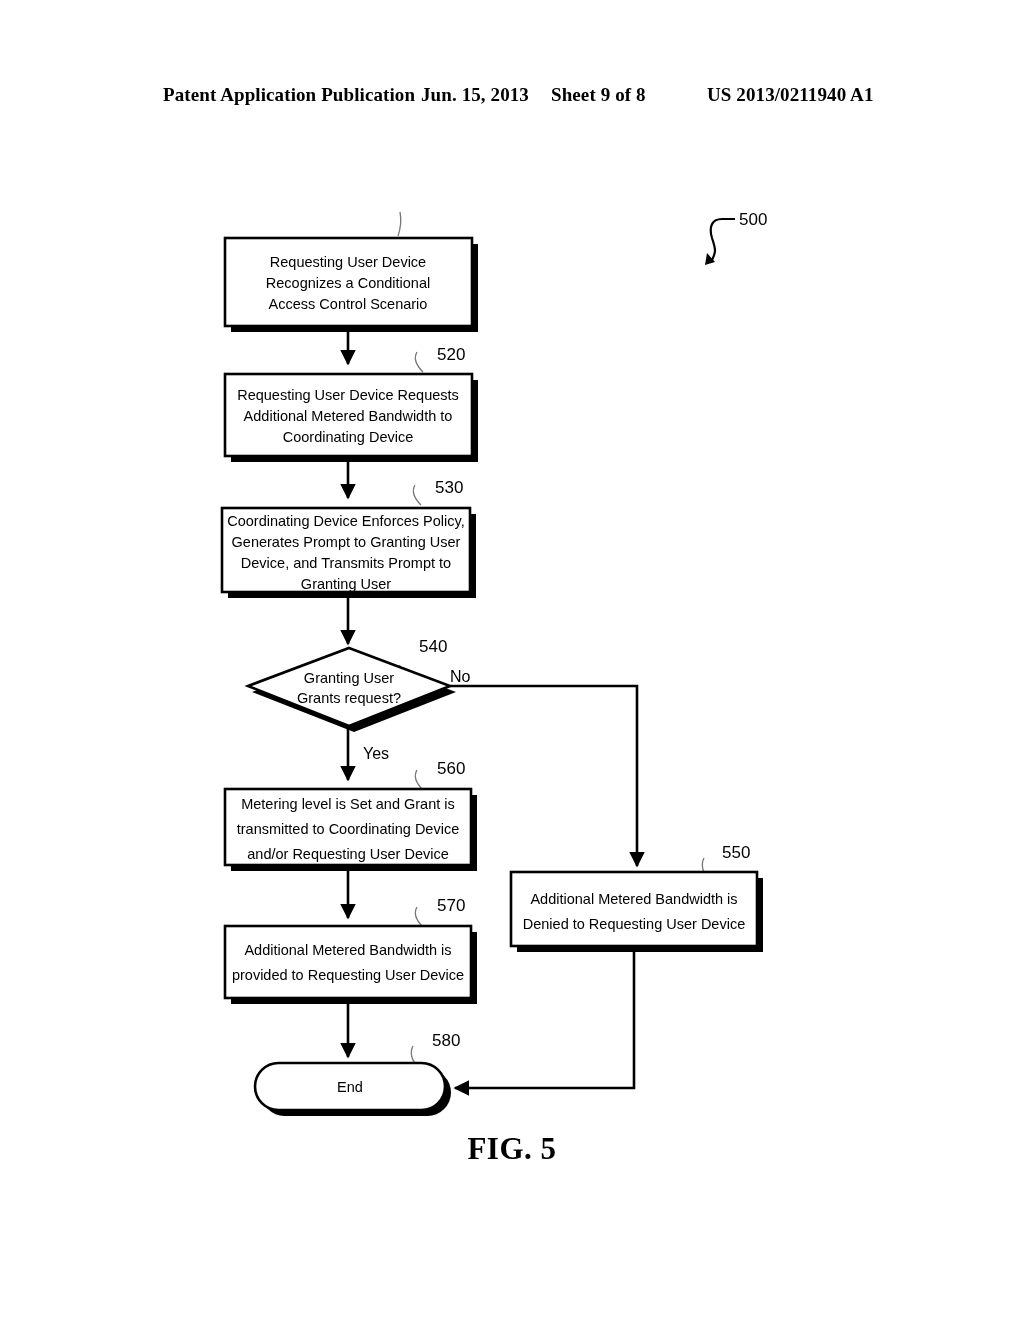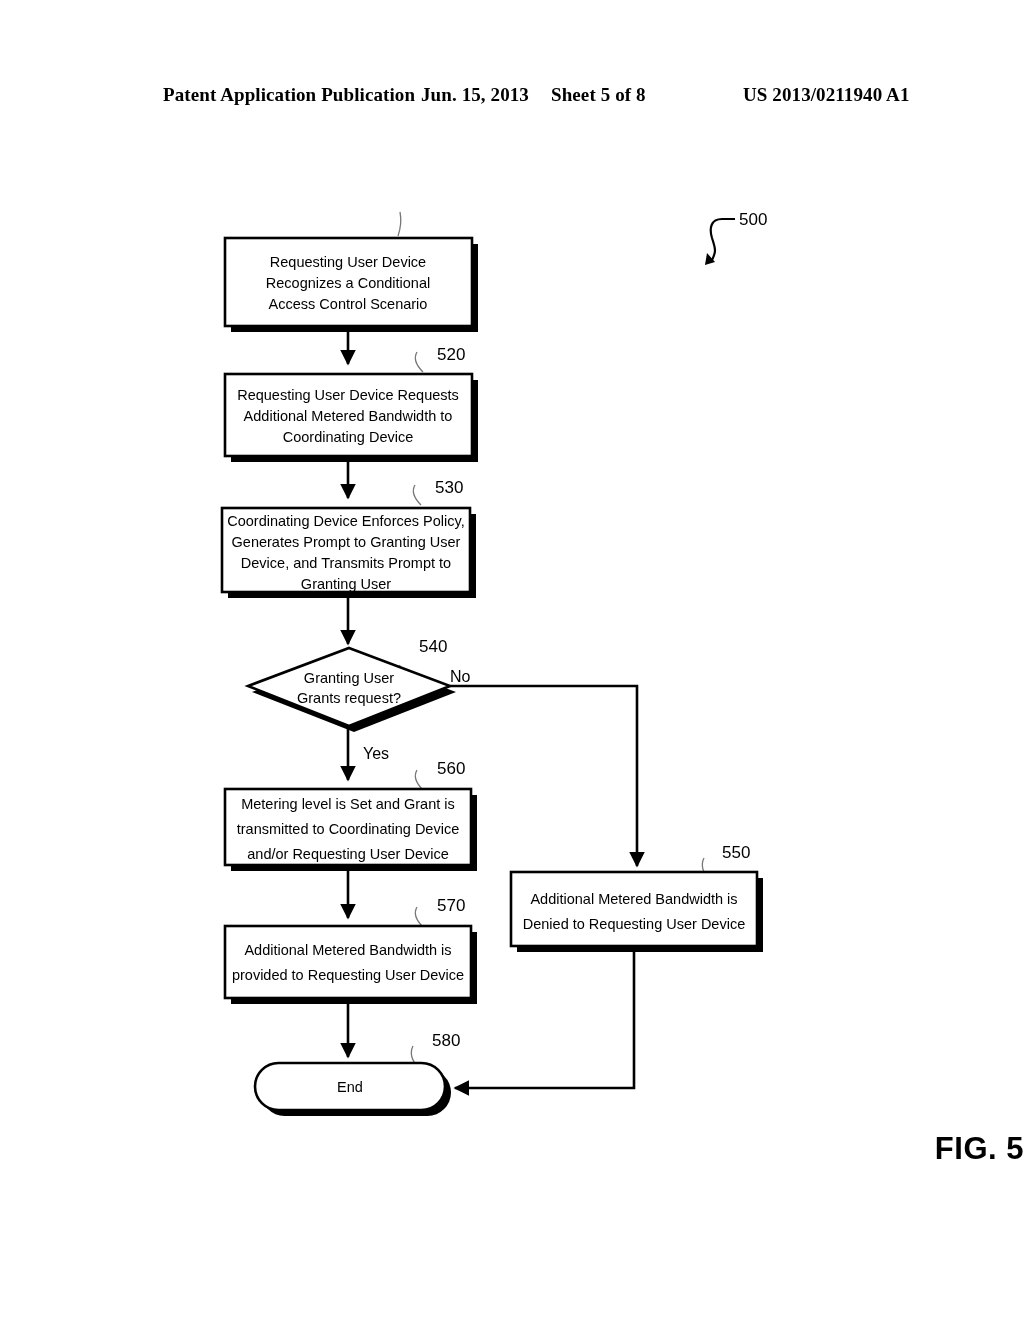--- a/index.html
+++ b/index.html
@@ -40,21 +40,20 @@
     position: absolute;
     left: 421px;
   }
   #page-header .hdr-sheet {
     position: absolute;
     left: 551px;
   }
   #page-header .hdr-patno {
     position: absolute;
     left: 707px;
-    margin-left: 36px;
   }
 
   
   #figure-area {
     position: absolute;
     top: 0;
     left: 0;
     width: 872px;
     height: 1320px;
   }
@@ -115,35 +114,35 @@
     stroke: #000000;
     stroke-width: 2.2;
     fill: none;
   }
 
   #fig-caption {
     position: absolute;
     left: 0;
     top: 1131px;
     width: 1024px;
-    text-align: right;
-    font-family: Liberation Sans, sans-serif;
+    text-align: center;
+    font-family: Liberation Serif, serif;
     font-weight: bold;
     font-size: 31px;
     letter-spacing: 0.5px;
   }
   #fig-caption span { display: inline-block; }
 </style>
 </head>
 <body>
 
 <div id="page-header">
   <span class="hdr-pub">Patent Application Publication</span>
   <span class="hdr-date">Jun. 15, 2013</span>
-  <span class="hdr-sheet">Sheet 5 of 8</span>
+  <span class="hdr-sheet">Sheet 9 of 8</span>
   <span class="hdr-patno">US 2013/0211940 A1</span>
 </div>
 
 <div id="figure-area">
   <svg id="flow-svg" viewBox="0 0 1024 1320" xmlns="http://www.w3.org/2000/svg">
     <defs>
       <marker id="arrow" viewBox="0 0 10 10" refX="9" refY="5" markerWidth="6" markerHeight="6" orient="auto-start-reverse">
         <path d="M 0 0 L 10 5 L 0 10 z" fill="#000000"></path>
       </marker>
       <marker id="arrowsm" viewBox="0 0 10 10" refX="9" refY="5" markerWidth="5" markerHeight="5" orient="auto-start-reverse">

